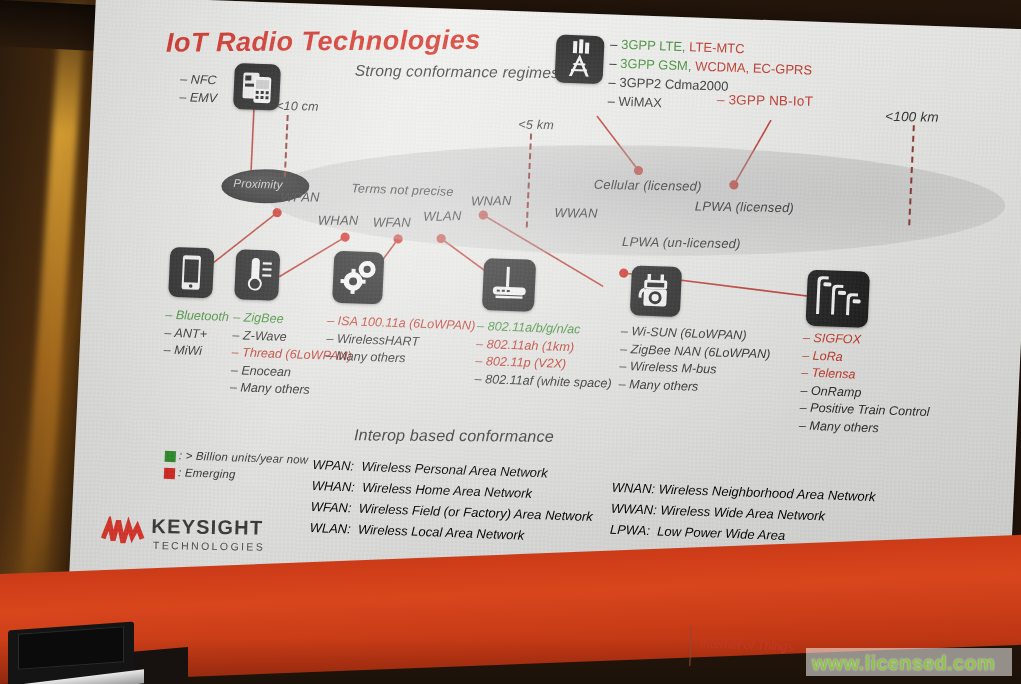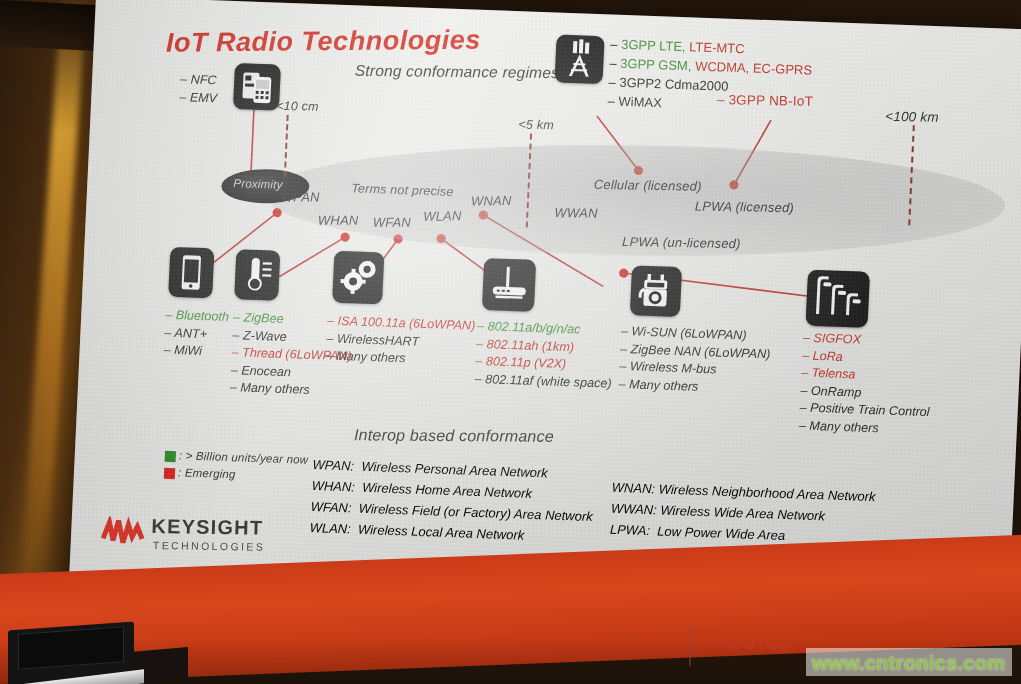--- a/index.html
+++ b/index.html
@@ -364,14 +364,14 @@
   <div class="stage-shade"></div>
   <div class="laptop2"></div>
   <div class="laptop">
     <div class="laptop-screen"></div>
     <div class="laptop-base"></div>
   </div>
 
   <div id="foot-rule"></div>
   <div id="iot-foot">Internet of Things</div>
   <div id="wm-bg"></div>
-  <div id="watermark">www.cntronics.com</div>
+  <div id="watermark">www.licensed.com</div>
 </div>
 
 </body></html>

